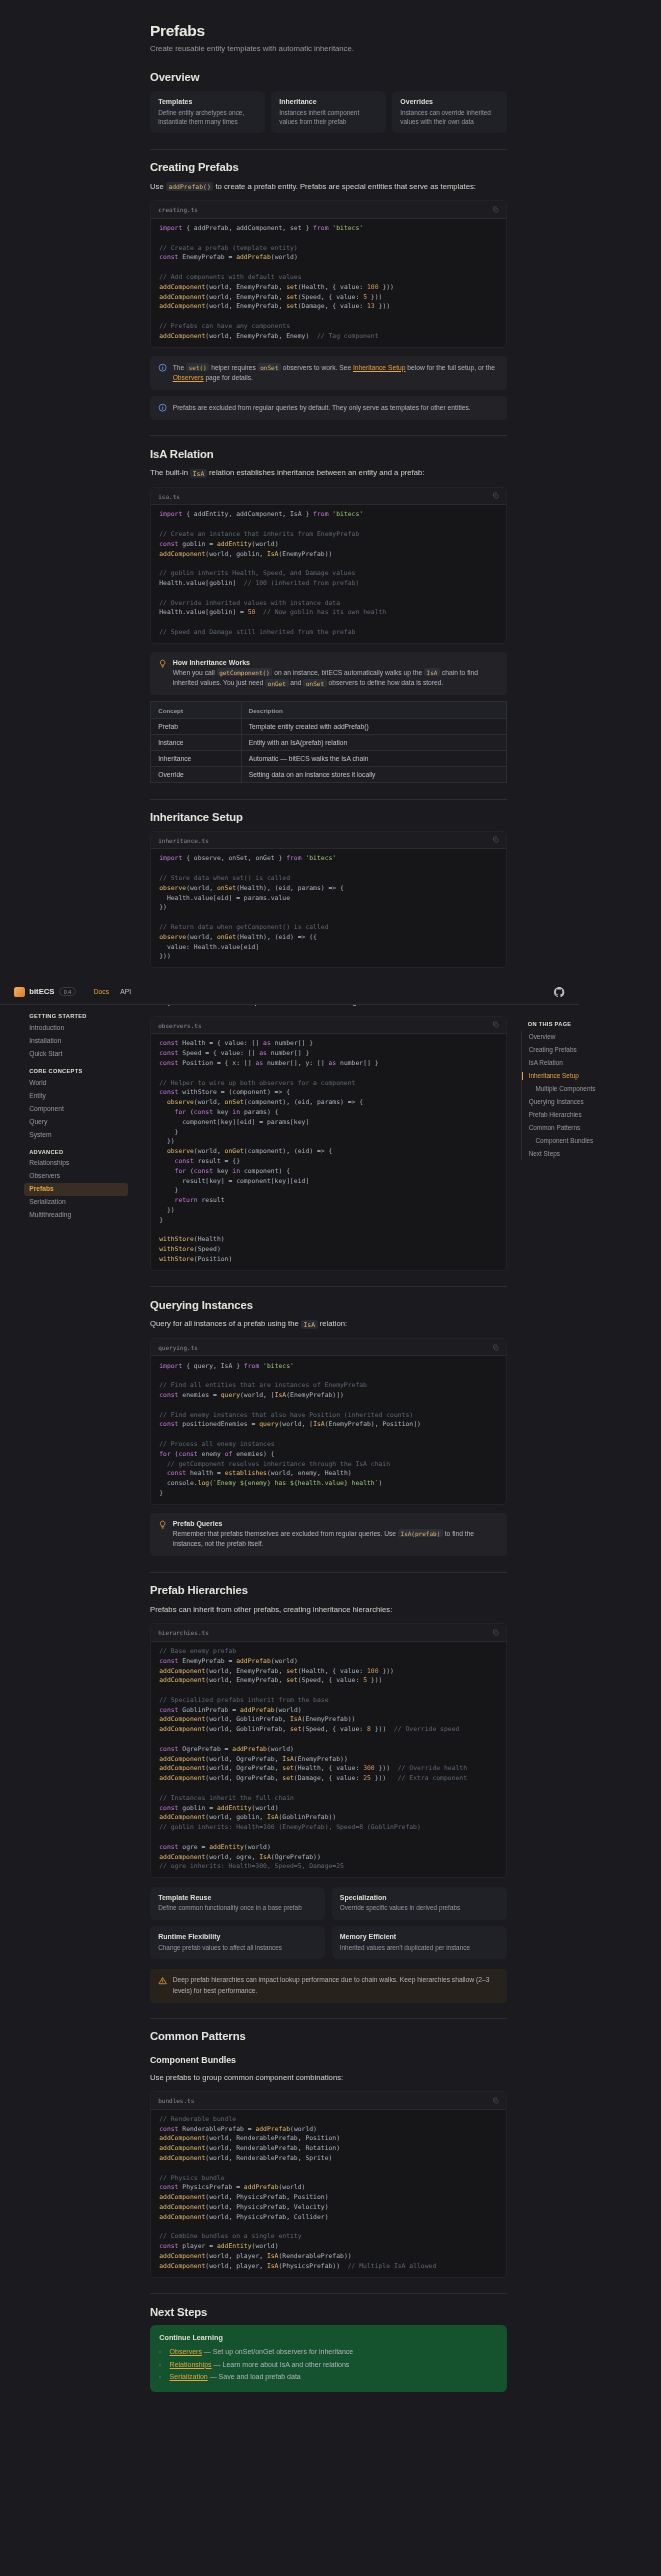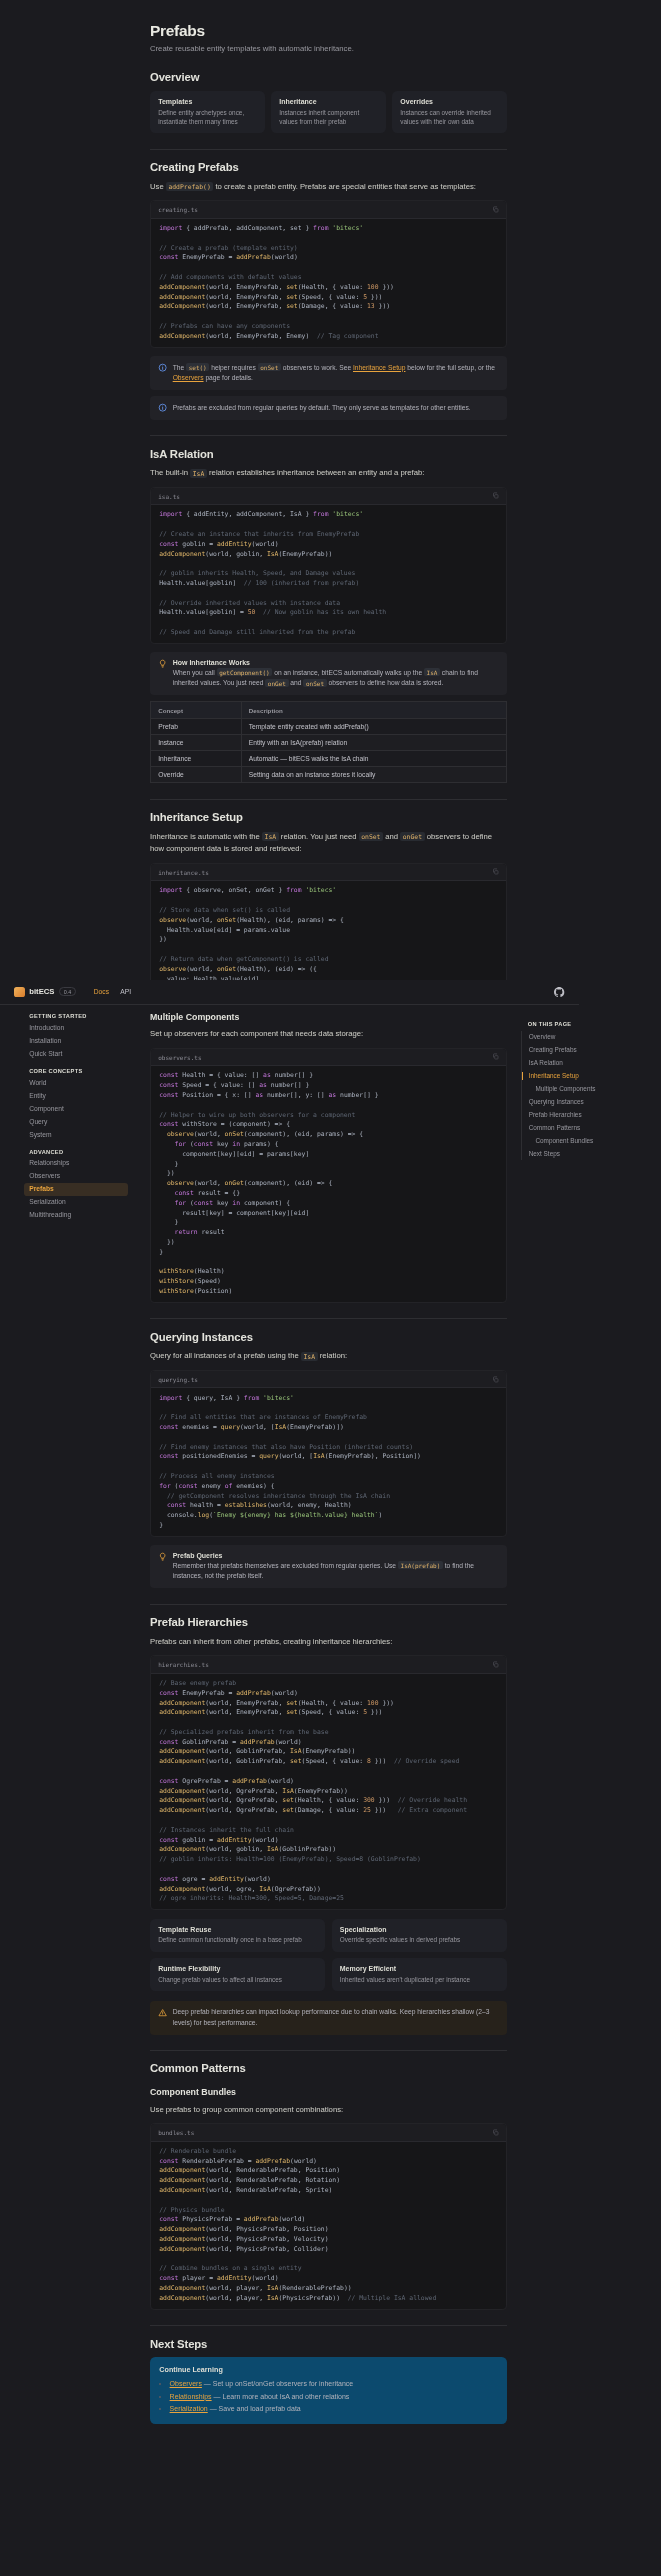--- a/index.html
+++ b/index.html
@@ -48,21 +48,21 @@
   .callout.warn{background:#27221b}
 
   
   .doc-table{border-collapse:collapse;margin:3.1px 0 8.2px;font-size:6.7px;width:100%}
   .doc-table th{background:#202127;color:#98989f;font-weight:600;font-size:6.2px;text-align:left}
   .doc-table th,.doc-table td{border:0.5px solid #2e2e32;padding:4.1px 7.2px}
   .doc-table td{color:#c2c2c9}
   .doc-table tbody tr:nth-child(even) td{background:#1e1e22}
 
   
-  .next-card{background:#0c4a6e;border-radius:5.2px;padding:8.2px 9.3px;margin-top:3.1px}
+  .next-card{background:#14532d;border-radius:5.2px;padding:8.2px 9.3px;margin-top:3.1px}
   .next-card .card-title{font-size:7.2px}
   .next-card ul{margin:4.1px 0 0;padding-left:10.3px}
   .next-card li{font-size:7px;line-height:12.4px;color:#b4b4bc}
   .next-card li::marker{color:#5a5a62}
 
   
   .navbar{position:absolute;left:0;top:980px;width:579px;height:25px;background:#1b1b1f;border-bottom:0.5px solid #2e2e32;display:flex;align-items:center;justify-content:space-between;padding:0 14.4px;z-index:20}
   .nav-left{display:flex;align-items:center;gap:4.6px}
   .logo-mark{width:10.3px;height:10.3px;border-radius:2.6px;background:linear-gradient(135deg,#f0b35c,#d97c2b);display:inline-block}
   .logo-text{font-size:7.7px;font-weight:700;color:#e6e6e0;text-decoration:none}
@@ -236,21 +236,20 @@
             <tr>
               <td>Override</td>
               <td>Setting data on an instance stores it locally</td>
             </tr>
           </tbody>
       </table>
     </section>
 
     <section>
       <h2>Inheritance Setup</h2>
-      <p>Inheritance is automatic with the <code class="ic">IsA</code> relation. You just need <code class="ic">onSet</code> and <code class="ic">onGet</code> observers to define how component data is stored and retrieved:</p>
       <div class="codeblock">
         <div class="code-head">
           <span class="code-file">inheritance.ts</span>
           <span class="copy-icon">
               <svg width="7.2" height="7.2" viewBox="0 0 24 24" fill="none" stroke="currentColor" stroke-width="2">
                 <rect x="9" y="9" width="11" height="11" rx="2"></rect>
                 <path d="M5 15V5a2 2 0 0 1 2-2h10"></path>
               </svg>
             </span>
         </div>

